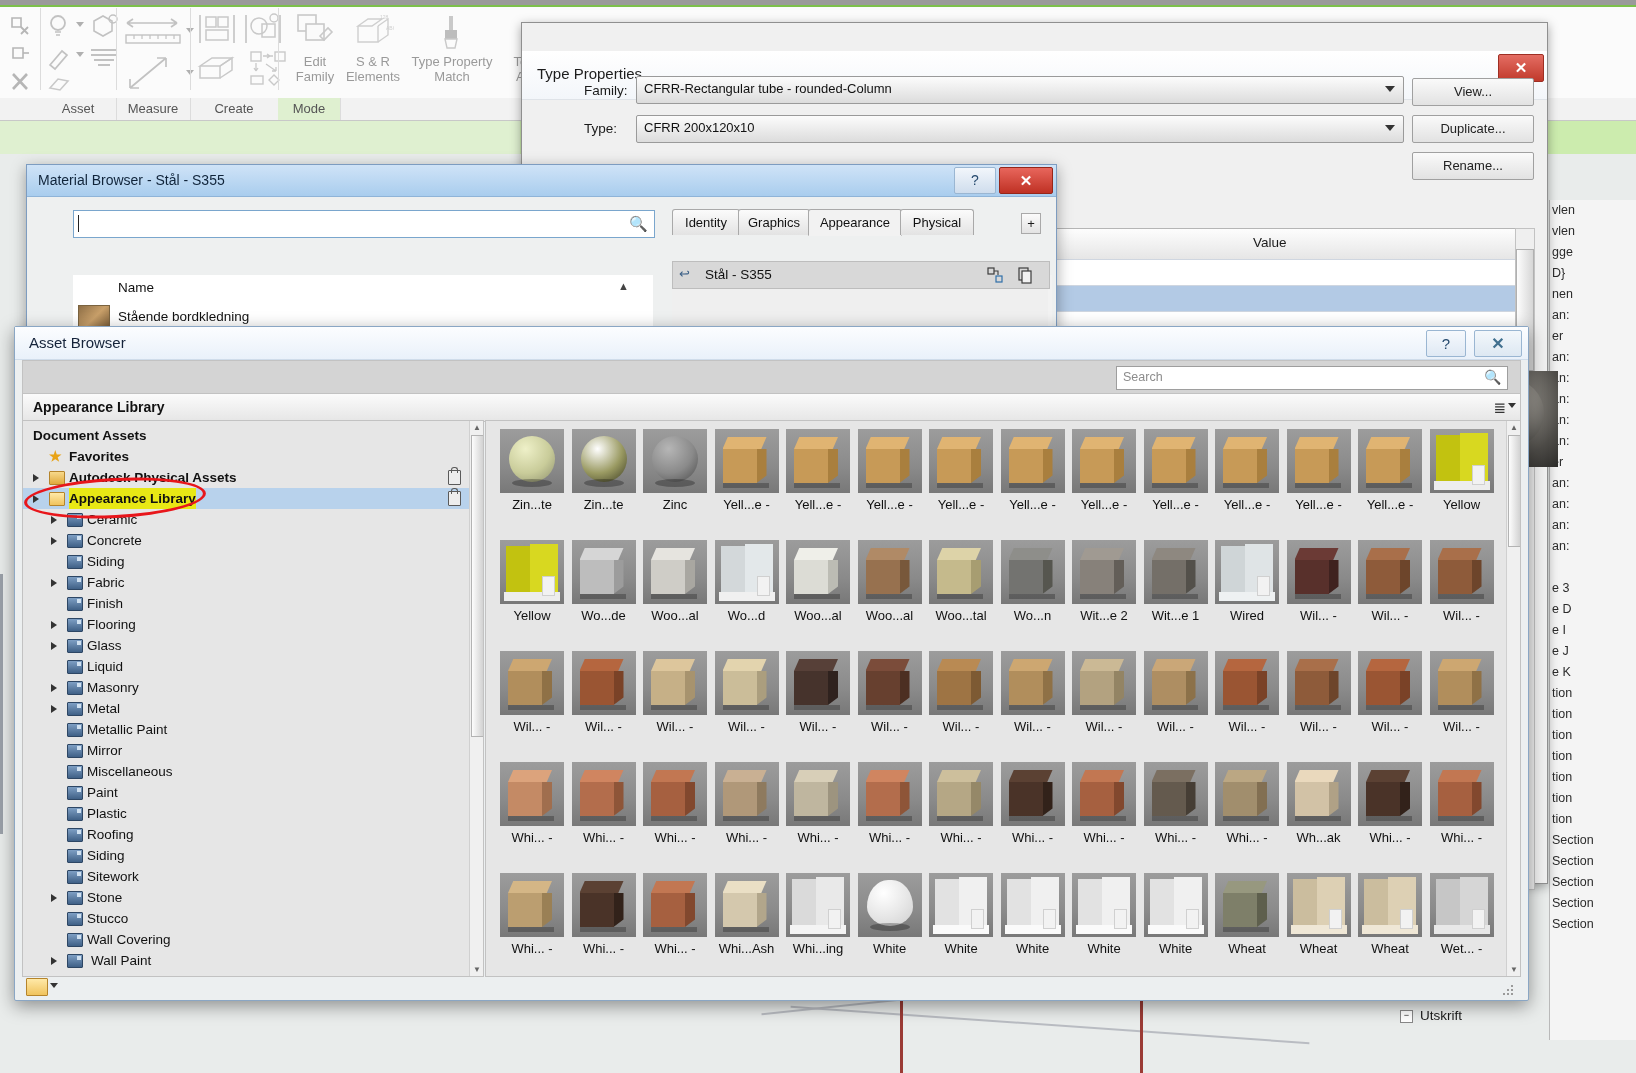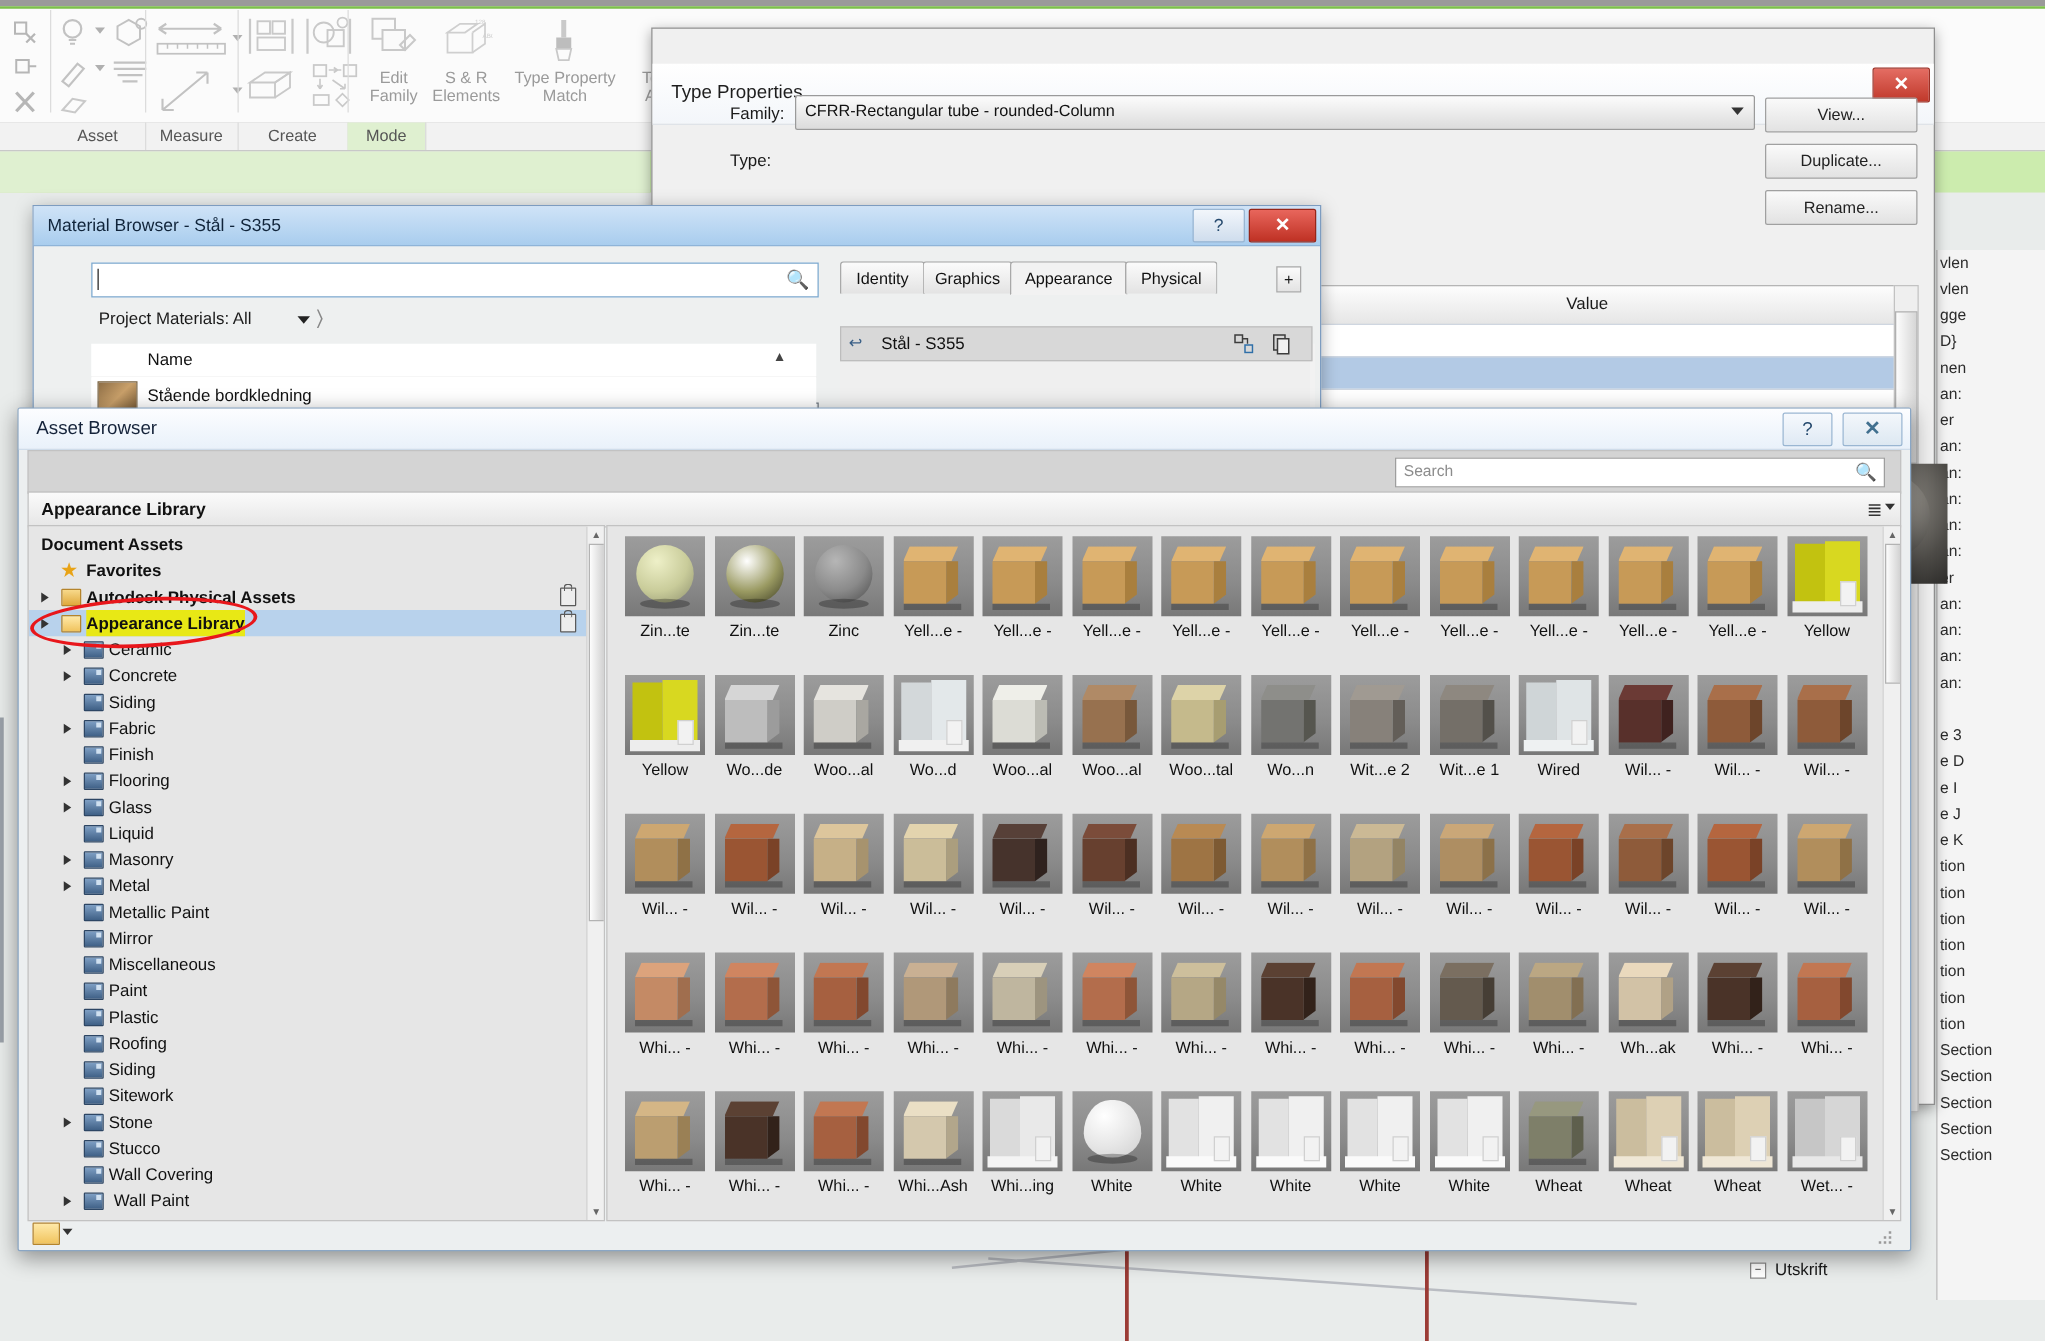--- a/index.html
+++ b/index.html
@@ -443,20 +443,24 @@
     <div id="tp-title-text">Type Properties</div>
     <div id="tp-close">✕</div>
   </div>
 
   <div class="tp-lbl" style="left:62px;top:60px;">Family:</div>
   <div class="tp-combo" style="left:114px;top:53px;width:766px;">
     <span>CFRR-Rectangular tube - rounded-Column</span>
     <div class="arrow"></div>
   </div>
   <div class="tp-lbl" style="left:62px;top:98px;">Type:</div>
+  <div class="tp-combo" style="left:114px;top:92px;width:766px;">
+    <span>CFRR 200x120x10</span>
+    <div class="arrow"></div>
+  </div>
 
   <div class="tp-btn" style="left:890px;top:55px;">View...</div>
   <div class="tp-btn" style="left:890px;top:92px;">Duplicate...</div>
   <div class="tp-btn" style="left:890px;top:129px;">Rename...</div>
 
   <div id="tp-valhdr">
     <span>Value</span>
   </div>
 
   <div class="tp-gridrow white" style="left:11px;top:236px;width:998px;">
@@ -481,27 +485,20 @@
     <div id="mb-title-text">Material Browser - Stål - S355</div>
     <div id="mb-help">?</div>
     <div id="mb-close">✕</div>
   </div>
 
   <div id="mb-search">
     <div id="mb-search-caret"></div>
     <div id="mb-search-icon">🔍</div>
   </div>
 
-  <div id="mb-filter">
-    <div id="mb-filter-text">Project Materials: All</div>
-    <div id="mb-filter-arrow"></div>
-    <div id="mb-filter-chev">〉</div>
-    <div id="mb-view1"></div>
-    <div id="mb-view2">≣▾</div>
-  </div>
 
   <div id="mb-listhdr">
     <span>Name</span>
     <div id="mb-sortarrow">▲</div>
   </div>
   <div id="mb-list">
     <div id="mb-row1-sw"></div>
     <div id="mb-row1-txt">Stående bordkledning</div>
   </div>
   <div id="mb-vscroll">

